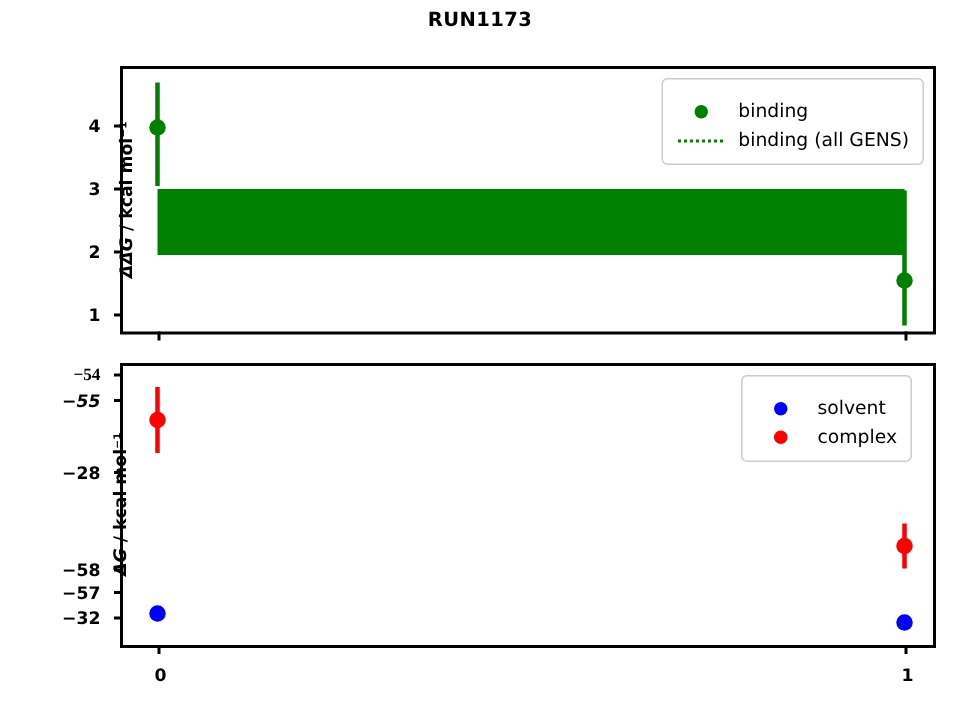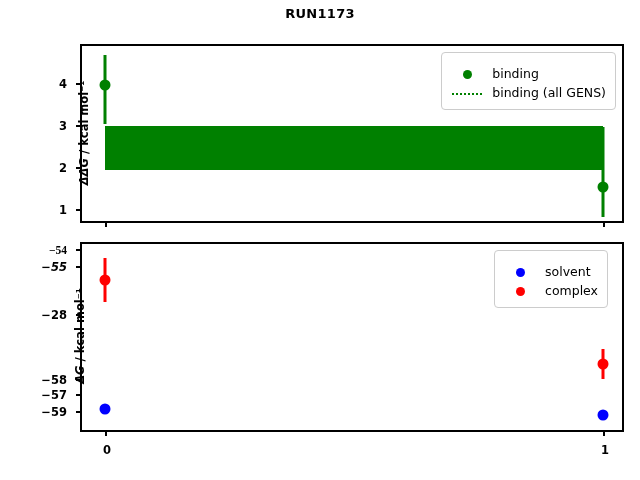--- a/index.html
+++ b/index.html
@@ -270,21 +270,21 @@
     <div class="ytick" style="top:70px;">
       <span class="yticklabel">−28</span>
     </div>
     <div class="ytick" style="top:102px;margin-top:48px;">
       <span class="yticklabel">−57</span>
     </div>
     <div class="ytick" style="top:135px;">
       <span class="yticklabel">−58</span>
     </div>
     <div class="ytick" style="top:167px;">
-      <span class="yticklabel">−59</span>
+      <span class="yticklabel">−32</span>
     </div>
 
     <div class="xtick" style="left:23px;">
       <span class="xticklabel">0</span>
     </div>
     <div class="xtick" style="left:521px;">
       <span class="xticklabel">1</span>
     </div>
 
     <div class="plot-clip">

